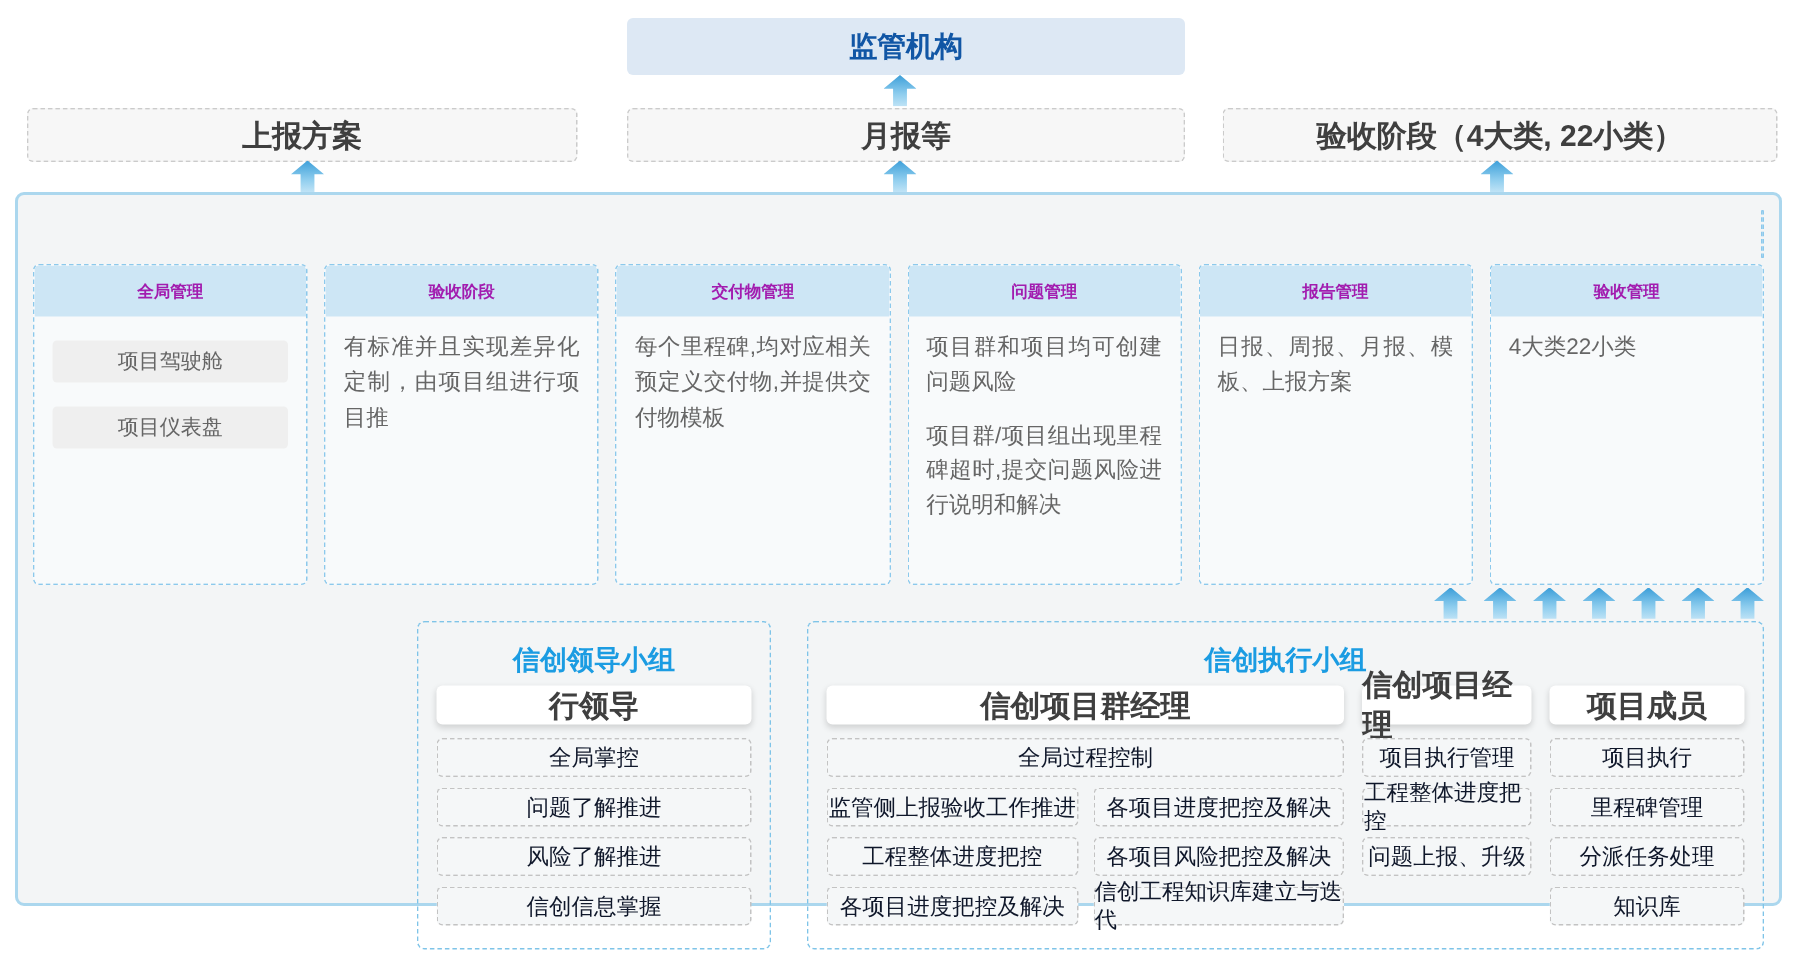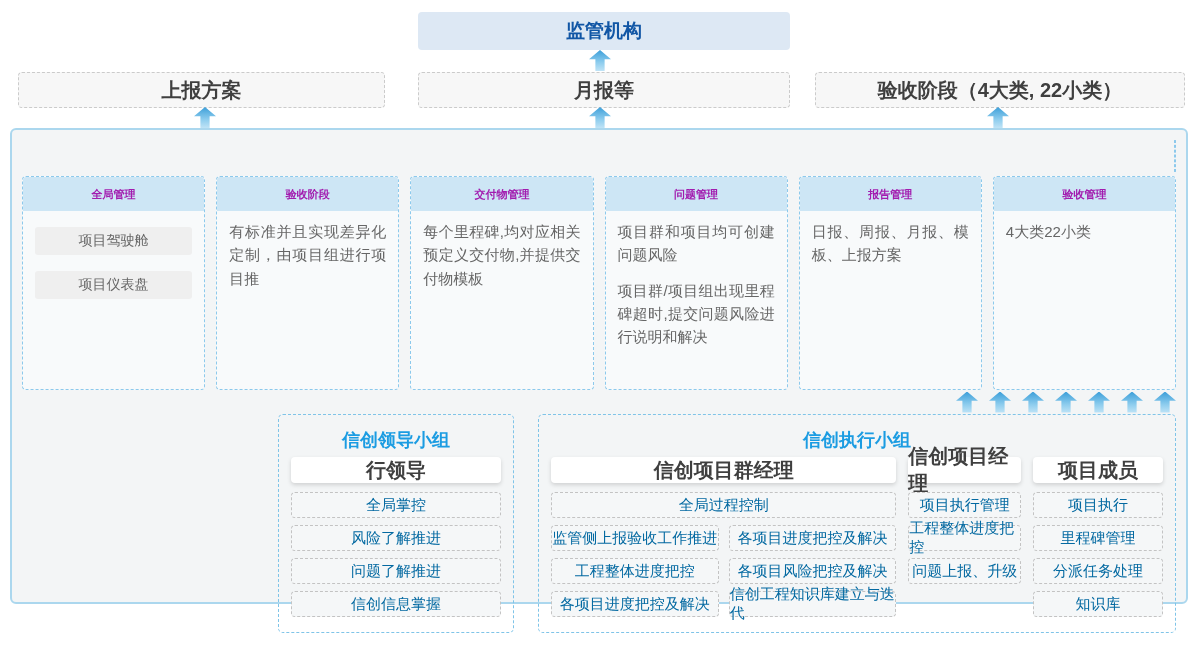--- a/index.html
+++ b/index.html
@@ -99,21 +99,21 @@
     height:26px;background:#ffffff;border-radius:4px;
     box-shadow:0 2px 4px rgba(0,0,0,.15);
     display:flex;align-items:center;justify-content:center;
     font-size:20px;font-weight:bold;color:var(--text-dark);
     margin-bottom:9px;flex:0 0 26px;font-family:Liberation Mono, monospace;
   }
   .item{
     height:26px;background:var(--item-bg);
     border:1px dashed var(--item-border);border-radius:4px;
     display:flex;align-items:center;justify-content:center;
-    font-size:15px;color:#0369a1;margin-bottom:7px;flex:0 0 26px;
+    font-size:15px;color:#0f172a;margin-bottom:7px;flex:0 0 26px;
   }
   .exec-body{flex:1;display:flex;gap:12px;}
   .exec-sec{display:flex;flex-direction:column;}
   .sec-pgm{flex:505 1 0;}
   .sec-pm{flex:165 1 0;}
   .sec-member{flex:190 1 0;}
   .pgm-grid{display:grid;grid-template-columns:1fr 1fr;column-gap:10px;}
 </style>
 </head>
 <body>
@@ -199,22 +199,22 @@
         <div class="arrow"></div>
       </div>
   </div>
 
   <div class="bottom">
 
     <div class="group leadership">
       <div class="group-title">信创领导小组</div>
       <div class="role">行领导</div>
       <div class="item">全局掌控</div>
+      <div class="item">问题了解推进</div>
       <div class="item">风险了解推进</div>
-      <div class="item">问题了解推进</div>
       <div class="item">信创信息掌握</div>
     </div>
 
     <div class="group execution">
       <div class="group-title">信创执行小组</div>
       <div class="exec-body">
 
         <div class="exec-sec sec-pgm">
           <div class="role">信创项目群经理</div>
           <div class="item">全局过程控制</div>

